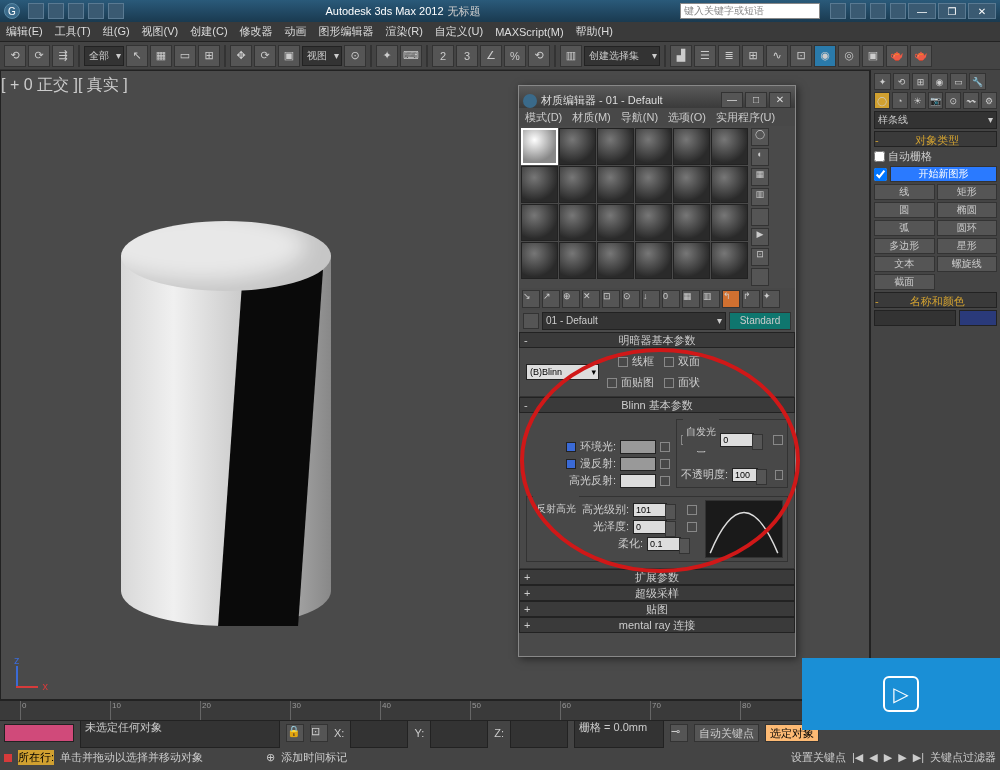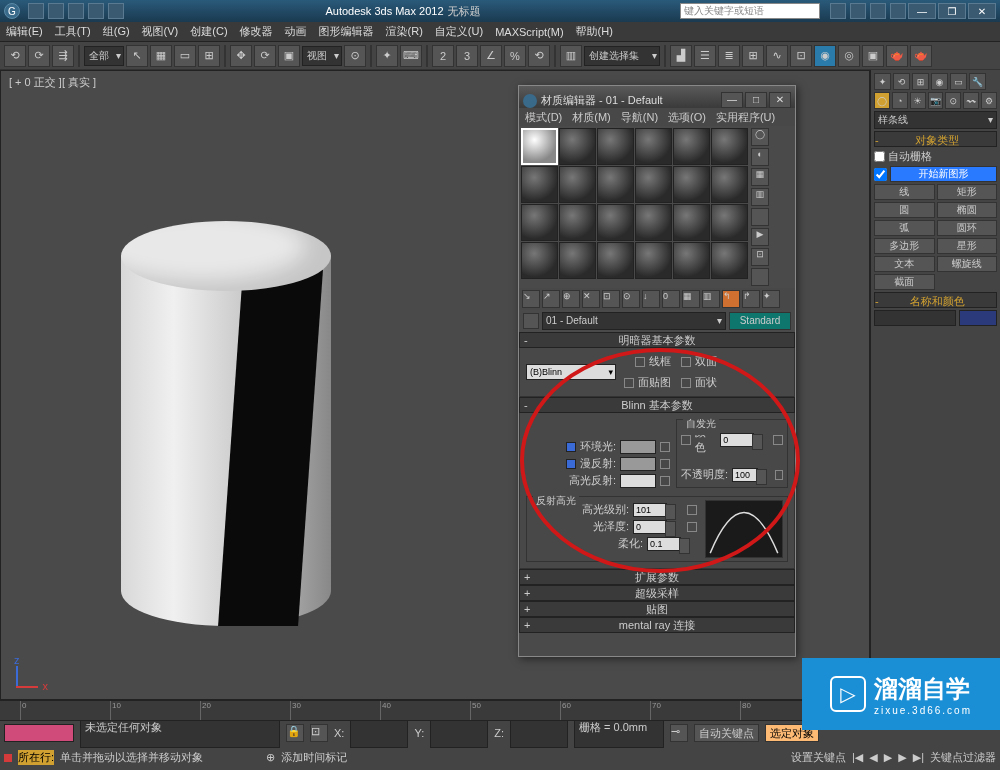--- a/index.html
+++ b/index.html
@@ -23,21 +23,21 @@
 .toolbar { height: 28px; background: #444; display: flex; align-items: center; padding: 0 4px; gap: 2px; border-bottom:1px solid #333;}
 .toolbar .tbtn { width: 22px; height: 22px; background: #555; border:1px solid #333; display:flex; align-items:center; justify-content:center; font-size:11px; color:#ccc;}
 .toolbar .tbtn.active { background:#2a7aaa; }
 .toolbar .tsep { width:2px; height:22px; background:#333; margin:0 2px;}
 .toolbar .tcombo { height:20px; background:#333; border:1px solid #222; color:#ccc; padding:0 14px 0 4px; font-size:10px; position:relative; line-height:18px;}
 .toolbar .tcombo::after{content:"▾"; position:absolute; right:2px;}
 
 
 .main { display: flex; height: calc(100% - 22px - 20px - 28px - 70px); }
 .viewport-area { flex: 1; background: #4a4a4a; position: relative; border:1px solid #222;}
-.viewport-label { position: absolute; top: 4px; left: 8px; color: #ccc; font-size:11px;}
+.viewport-label { position: absolute; top: 4px; left: 0; color: #ccc; font-size:16px;}
 .axis { position:absolute; bottom:8px; left:12px; width:30px; height:30px;}
 .axis .z{position:absolute; left:3px; bottom:3px; width:2px; height:22px; background:#3b6bd6;}
 .axis .z::after{content:"z"; position:absolute; top:-12px; left:-2px; color:#3b6bd6;}
 .axis .x{position:absolute; left:3px; bottom:3px; width:22px; height:2px; background:#d63b3b;}
 .axis .x::after{content:"x"; position:absolute; right:-10px; top:-6px; color:#d63b3b;}
 
 
 .cyl { position:absolute; left:120px; top:150px; width:210px; height:420px; }
 .cyl .top { width:210px; height:70px; background:#e8e8e8; border-radius:50%; position:absolute; top:0; box-shadow: inset -25px -10px 20px rgba(0,0,0,.15);}
 .cyl .body { width:210px; height:370px; position:absolute; top:35px; background:linear-gradient(90deg,#d8d8d8 0%,#f0f0f0 25%,#c8c8c8 60%,#888 100%); border-radius:0 0 105px 105px/0 0 35px 35px;}
@@ -81,26 +81,26 @@
 .matdlg .namerow .typeb{width:62px;height:18px;background:#0f766e;border:1px solid #333;font-size:10px;text-align:center;line-height:16px;}
 .matdlg .rollhdr{height:16px; background:#3a3a3a; border:1px solid #222; font-size:10px; text-align:center; line-height:14px; position:relative;}
 .matdlg .rollhdr .pm{position:absolute; left:4px;}
 .matdlg .rollbody{padding:4px 6px; background:#484848; border:1px solid #333; border-top:none; font-size:10px;}
 .matdlg .fr{display:flex; align-items:center; gap:4px; margin:2px 0; justify-content:flex-end;}
 .matdlg .lbl{white-space:nowrap;}
 .matdlg .sw{width:36px;height:14px;background:#999;border:1px solid #222;}
 .matdlg .sp{width:34px;height:14px;background:#ddd;border:1px solid #222;color:#000;font-size:9px;text-align:left;padding:0 2px;line-height:12px;position:relative;}
 .matdlg .sp::after{content:"";position:absolute;right:-10px;top:0;width:9px;height:14px;background:#555;border:1px solid #333;}
 .matdlg .cb{width:10px;height:10px;border:1px solid #888;}
-.matdlg .combo2{width:90px;height:16px;background:#ddd;border:1px solid #222;color:#000;font-size:9px;padding:0 3px;line-height:14px;position:relative;}
+.matdlg .combo2{width:73px;height:16px;background:#ddd;border:1px solid #222;color:#000;font-size:9px;padding:0 3px;line-height:14px;position:relative;}
 .matdlg .combo2::after{content:"▾";position:absolute;right:2px;}
 .matdlg .curve{width:78px;height:58px;background:#1a1a1a;border:1px solid #333;position:relative;}
 .matdlg .curve svg{width:100%;height:100%;}
 .matdlg .group{border:1px solid #333; padding:3px 4px; margin:2px 0; position:relative;}
-.matdlg .group .gt{position:absolute; top:-7px; left:6px; background:#484848; padding:4px 3px; font-size:10px;}
+.matdlg .group .gt{position:absolute; top:-7px; left:6px; background:#484848; padding:12px 3px; font-size:10px;}
 .red-circle{position:absolute; left:520px; top:348px; width:280px; height:225px; border:4px solid #d01818; border-radius:50%; pointer-events:none; z-index:50;}
 
 
 .bottom { height:70px; background:#444; border-top:1px solid #222; display:flex; flex-direction:column;}
 .timeline{height:20px; background:#3a3a3a; position:relative; border-bottom:1px solid #222;}
 .timeline .tick{position:absolute;top:0;height:100%;border-left:1px solid #666;font-size:8px;color:#999;padding-left:1px;}
 .statusrow{height:25px; display:flex; align-items:center; gap:6px; padding:0 4px; font-size:10px;}
 .statusrow .sf{height:30px;background:#333;border:1px solid #222;padding:0 4px;line-height:16px;}
 .statusrow .coord{width:58px;}
 .statusrow .sbtn2{width:18px;height:18px;background:#555;border:1px solid #333;}
@@ -482,17 +482,13 @@
   <div class="rollhdr"><span class="pm">+</span><span>扩展参数</span></div>
   <div class="rollhdr"><span class="pm">+</span><span>超级采样</span></div>
   <div class="rollhdr"><span class="pm">+</span><span>贴图</span></div>
   <div class="rollhdr"><span class="pm">+</span><span>mental ray 连接</span></div>
 </div>
 
 <div class="red-circle"></div>
 
 <div class="watermark">
   <div class="wicon">▷</div>
-  <div class="wtxt">
-    <div class="big">溜溜自学</div>
-    <div class="small">zixue.3d66.com</div>
-  </div>
 </div>
 
 </body></html>

